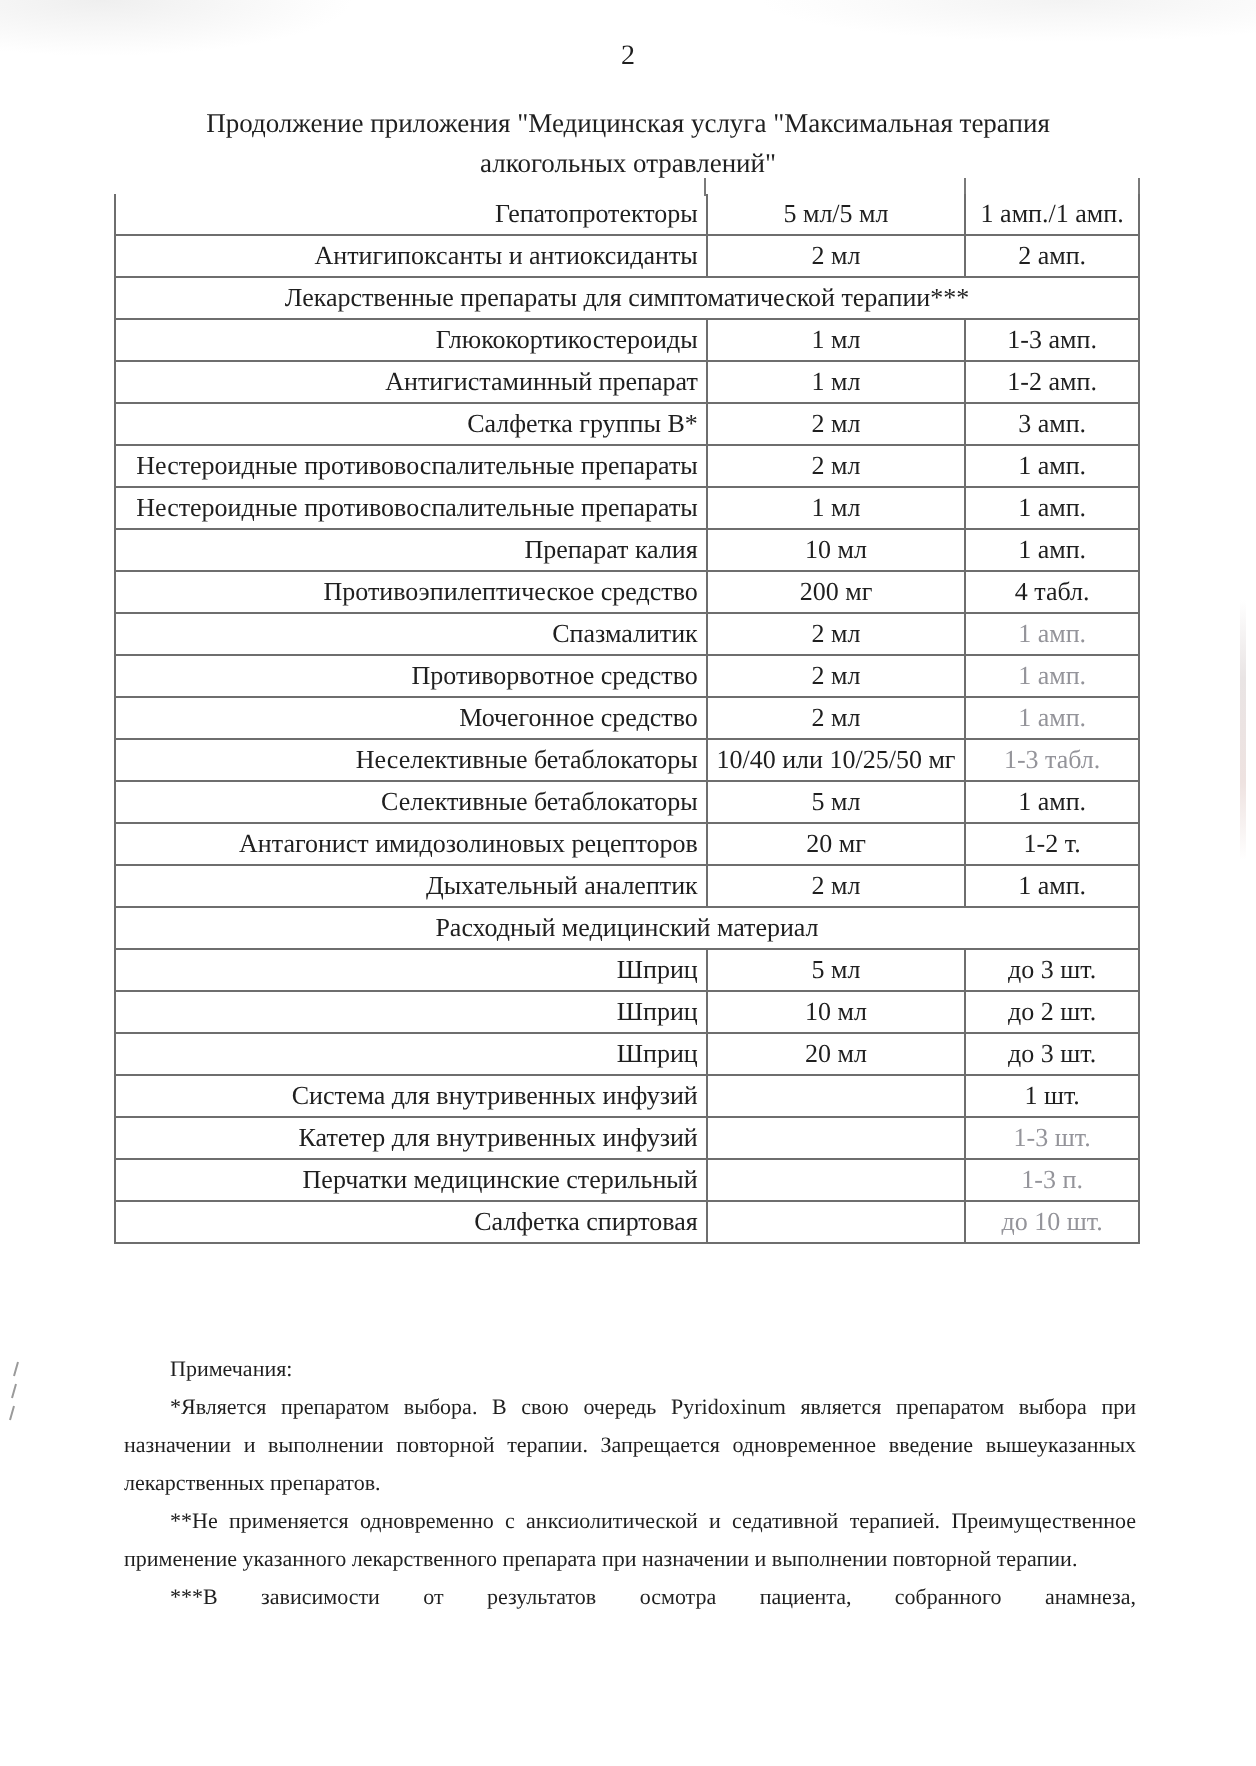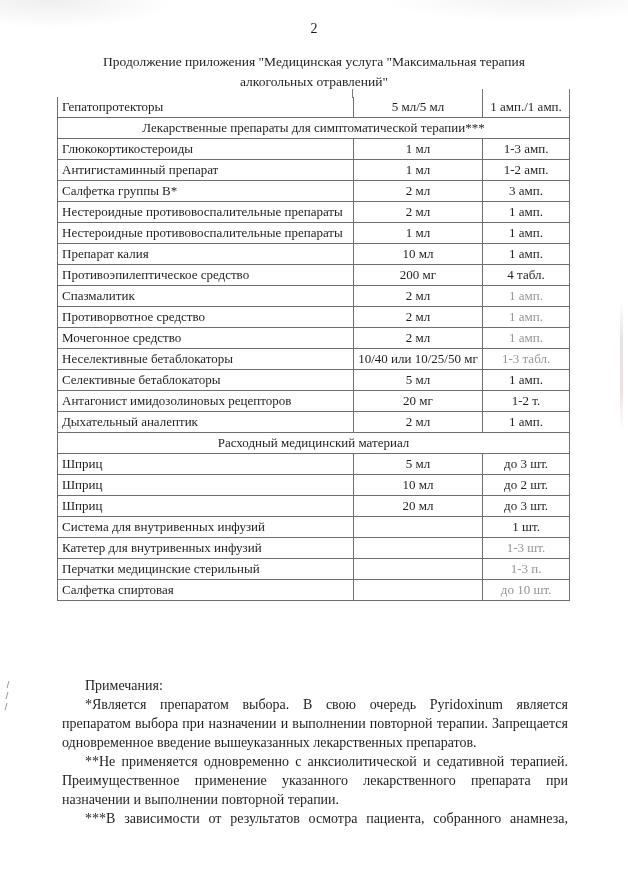--- a/index.html
+++ b/index.html
@@ -46,21 +46,21 @@
   }
   .doc-table td {
     border: 1px solid #6e6e6e;
     height: 20px;
     padding: 0 4px;
     line-height: 16px;
     overflow: hidden;
     white-space: nowrap;
   }
   .doc-table tr:first-child td { border-top: none; }
-  .cell-name  { text-align: left; padding-left: 6px; }
+  .cell-name  { text-align: right; padding-left: 6px; }
   .col-name { width: 293px; }
   .col-dose { width: 128px; }
   .col-qty  { width: 86px; }
   .cell-dose, .cell-qty { text-align: center; margin-left: 10px; }
   .section-cell { text-align: center; }
   .faded { color: #94949a; }
   .stub {
     position: absolute;
     top: 89px;
     width: 1px;
@@ -68,21 +68,21 @@
     background: #7a7a7a;
   }
   .stub-1 { left: 352px; }
   .stub-2 { left: 482px; }
   .stub-3 { left: 569px; }
   .notes {
     position: absolute;
     top: 676px;
     left: 62px;
     width: 506px;
-    font-size: 14px;
+    font-size: 11px;
     line-height: 19px;
     text-align: justify;
   }
   .notes p { margin: 0; text-indent: 23px; }
   .notes .justify-last { text-align-last: justify; }
   .edge-artifact {
     position: absolute;
     left: 3px;
     top: 679px;
   }
@@ -112,20 +112,25 @@
     <colgroup>
       <col class="col-name">
         <col class="col-dose">
         <col class="col-qty">
     </colgroup>
     <tbody id="table-body">
         <tr>
           <td class="cell-name">Гепатопротекторы</td>
           <td class="cell-dose">5 мл/5 мл</td>
           <td class="cell-qty">1 амп./1 амп.</td>
+        </tr>
+        <tr>
+          <td class="cell-name">Антигипоксанты и антиоксиданты</td>
+          <td class="cell-dose">2 мл</td>
+          <td class="cell-qty">2 амп.</td>
         </tr>
         <tr>
           <td colspan="3" class="section-cell">Лекарственные препараты для симптоматической терапии***</td>
         </tr>
         <tr>
           <td class="cell-name">Глюкокортикостероиды</td>
           <td class="cell-dose">1 мл</td>
           <td class="cell-qty">1-3 амп.</td>
         </tr>
         <tr>

